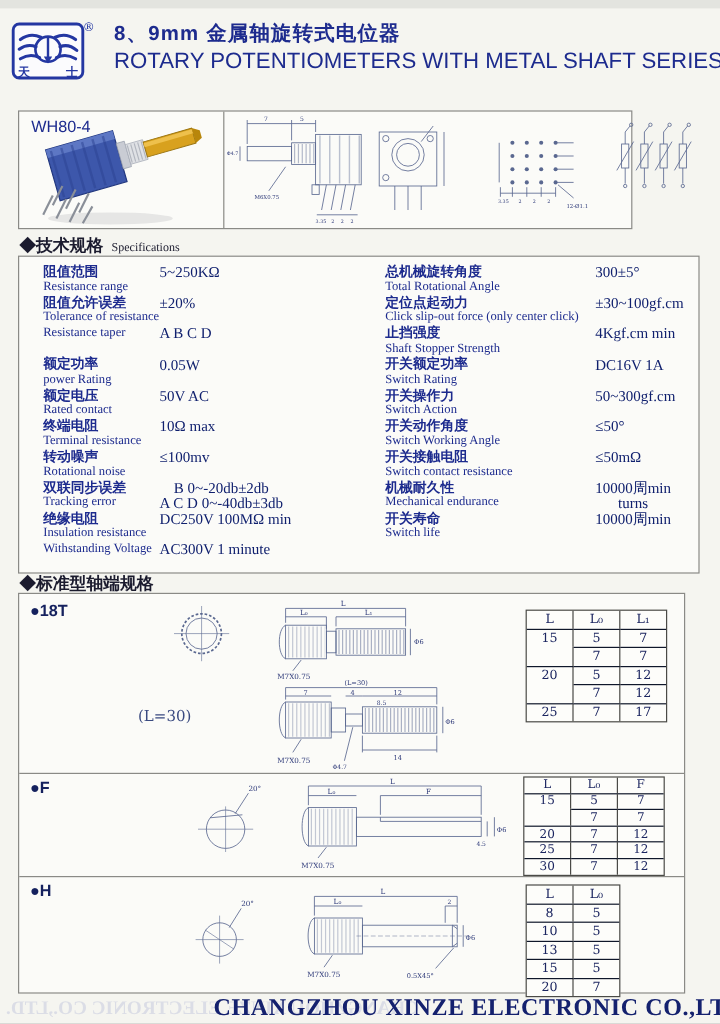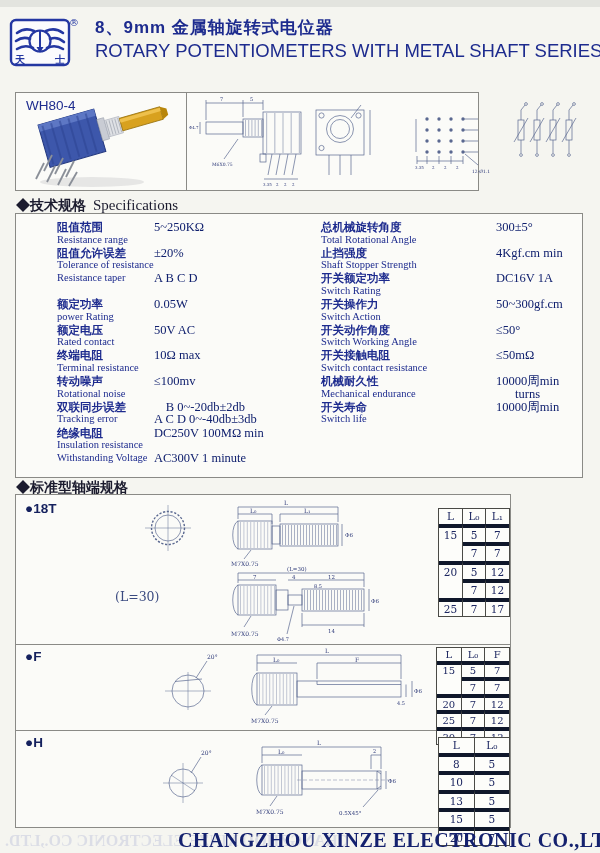--- a/index.html
+++ b/index.html
@@ -4,62 +4,62 @@
 <style>
   html,body{margin:0;padding:0;background:#c9c9c3;}
   .page{position:relative;width:600px;height:853px;margin:0 auto;background:#f5f5f0;
         font-family:"Liberation Serif",serif;color:#1d2b8e;overflow:hidden;}
   .topband{position:absolute;top:0;left:0;width:100%;height:7px;background:#e3e4df;}
   .logo{position:absolute;top:12px;left:9px;}
   .title-cn{position:absolute;top:16px;left:95px;font-family:"Liberation Sans",sans-serif;
             font-weight:bold;font-size:17px;letter-spacing:1px;color:#1d2b8e;}
   .title-en{position:absolute;top:40px;left:95px;font-family:"Liberation Sans",sans-serif;
             font-size:18.5px;color:#1d2b8e;white-space:nowrap;}
-  .product-box{position:absolute;left:15px;top:92px;width:464px;height:99px;border:1px solid #8a8a86;
+  .product-box{position:absolute;left:15px;top:92px;width:512px;height:99px;border:1px solid #8a8a86;
                box-sizing:border-box;background:#fbfbf8;}
   .model{position:absolute;left:10px;top:5px;font-family:"Liberation Sans",sans-serif;font-size:13.5px;color:#1d2b8e;}
   .vdiv{position:absolute;left:170px;top:0;width:1px;height:100%;background:#8a8a86;}
   .photo{position:absolute;left:6px;top:10px;}
   .tech{position:absolute;left:172px;top:2px;}
   .sec-head{position:absolute;left:16px;color:#1b1b2e;white-space:nowrap;}
   .h-cn{font-family:"Liberation Sans",sans-serif;font-weight:bold;font-size:14px;}
-  .h-en{font-family:"Liberation Serif",serif;font-size:15px;margin-left:7px;}
+  .h-en{font-family:"Liberation Serif",serif;font-size:10px;margin-left:7px;}
   .spec-box{position:absolute;left:15px;top:213px;width:568px;height:265px;border:1px solid #8a8a86;
             box-sizing:border-box;background:#fbfbf8;}
   .spec-col{position:absolute;top:7px;}
-  .col-l{left:41px;width:268px;}
+  .col-l{left:20px;width:268px;}
   .col-r{left:305px;width:262px;}
   .spec-row{position:relative;height:25.7px;}
   .spec-row .cn{font-family:"Liberation Sans",sans-serif;font-weight:bold;font-size:11.5px;line-height:12.5px;color:#1d2b8e;white-space:nowrap;}
   .spec-row .en{font-size:10.5px;line-height:11px;color:#1d2b8e;white-space:nowrap;}
   .spec-row .val{position:absolute;top:0;font-size:12.5px;line-height:12.5px;color:#10206e;white-space:nowrap;text-align:center;}
   .col-l .val{left:97px;}
   .col-r .val{left:163px;margin-left:12px;}
-  .shaft-box{position:absolute;left:15px;top:494px;width:496px;height:334px;border:1px solid #8a8a86;
+  .shaft-box{position:absolute;left:15px;top:494px;width:556px;height:334px;border:1px solid #8a8a86;
              box-sizing:border-box;background:#fbfbf8;}
   .sub{position:relative;box-sizing:border-box;}
   .s18{height:150px;border-bottom:1px solid #8a8a86;}
   .sF{height:86px;border-bottom:1px solid #8a8a86;}
   .sH{height:96px;}
   .sub-label{position:absolute;left:9px;top:6px;font-family:"Liberation Sans",sans-serif;
              font-weight:bold;font-size:13.5px;color:#15215e;}
   .sF .sub-label,.sH .sub-label{top:4px;}
   .dsvg{position:absolute;left:85px;top:0;}
   .dim-table{position:absolute;border-collapse:separate;border-spacing:0;border:1px solid #4a4a46;
              background:#fdfdfa;font-family:"DejaVu Serif","Liberation Serif",serif;color:#1c2660;}
   .t18{left:422px;top:13px;}
   .tF{left:420px;top:2px;}
   .tH{left:422px;top:6px;}
   .dim-table th,.dim-table td{width:38px;text-align:center;font-weight:normal;padding:0;vertical-align:middle;}
   .t18 th,.t18 td{height:14.5px;font-size:10.5px;}
   .tF th,.tF td{height:12.6px;font-size:10px;}
   .tH th,.tH td{height:14.5px;font-size:10.5px;}
   .dim-table th{border-right:1px solid #4a4a46;}
   .dim-table th:last-child{border-right:none;}
-  .dim-table td{border-top:4px solid #0f172a;border-right:1px solid #4a4a46;}
+  .dim-table td{border-top:1px solid #0f172a;border-right:1px solid #4a4a46;}
   .dim-table td:last-child{border-right:none;}
   .dim-table td:empty{border-top:none;}
   .footer{position:absolute;left:178px;bottom:1px;font-size:20px;font-weight:bold;color:#14216e;
           letter-spacing:.5px;white-space:nowrap;}
   .footer-ghost{position:absolute;left:5px;bottom:3px;font-size:16px;font-weight:bold;color:#2a3aa0;
                 opacity:.12;transform:scaleX(-1);filter:blur(.6px);white-space:nowrap;}
   svg text{font-family:"DejaVu Serif","Liberation Serif",serif;}
 </style>
 </head>
 <body>
@@ -328,20 +328,28 @@
     <div class="spec-col col-r">
       <div class="spec-row">
           <div class="cn">总机械旋转角度</div>
           <div class="en">Total Rotational Angle</div>
           <div class="val">
             <div>300±5°</div>
             <div></div>
           </div>
         </div>
         <div class="spec-row">
+          <div class="cn">定位点起动力</div>
+          <div class="en">Click slip-out force (only center click)</div>
+          <div class="val">
+            <div>±30~100gf.cm</div>
+            <div></div>
+          </div>
+        </div>
+        <div class="spec-row">
           <div class="cn">止挡强度</div>
           <div class="en">Shaft Stopper Strength</div>
           <div class="val">
             <div>4Kgf.cm min</div>
             <div></div>
           </div>
         </div>
         <div class="spec-row">
           <div class="cn">开关额定功率</div>
           <div class="en">Switch Rating</div>

